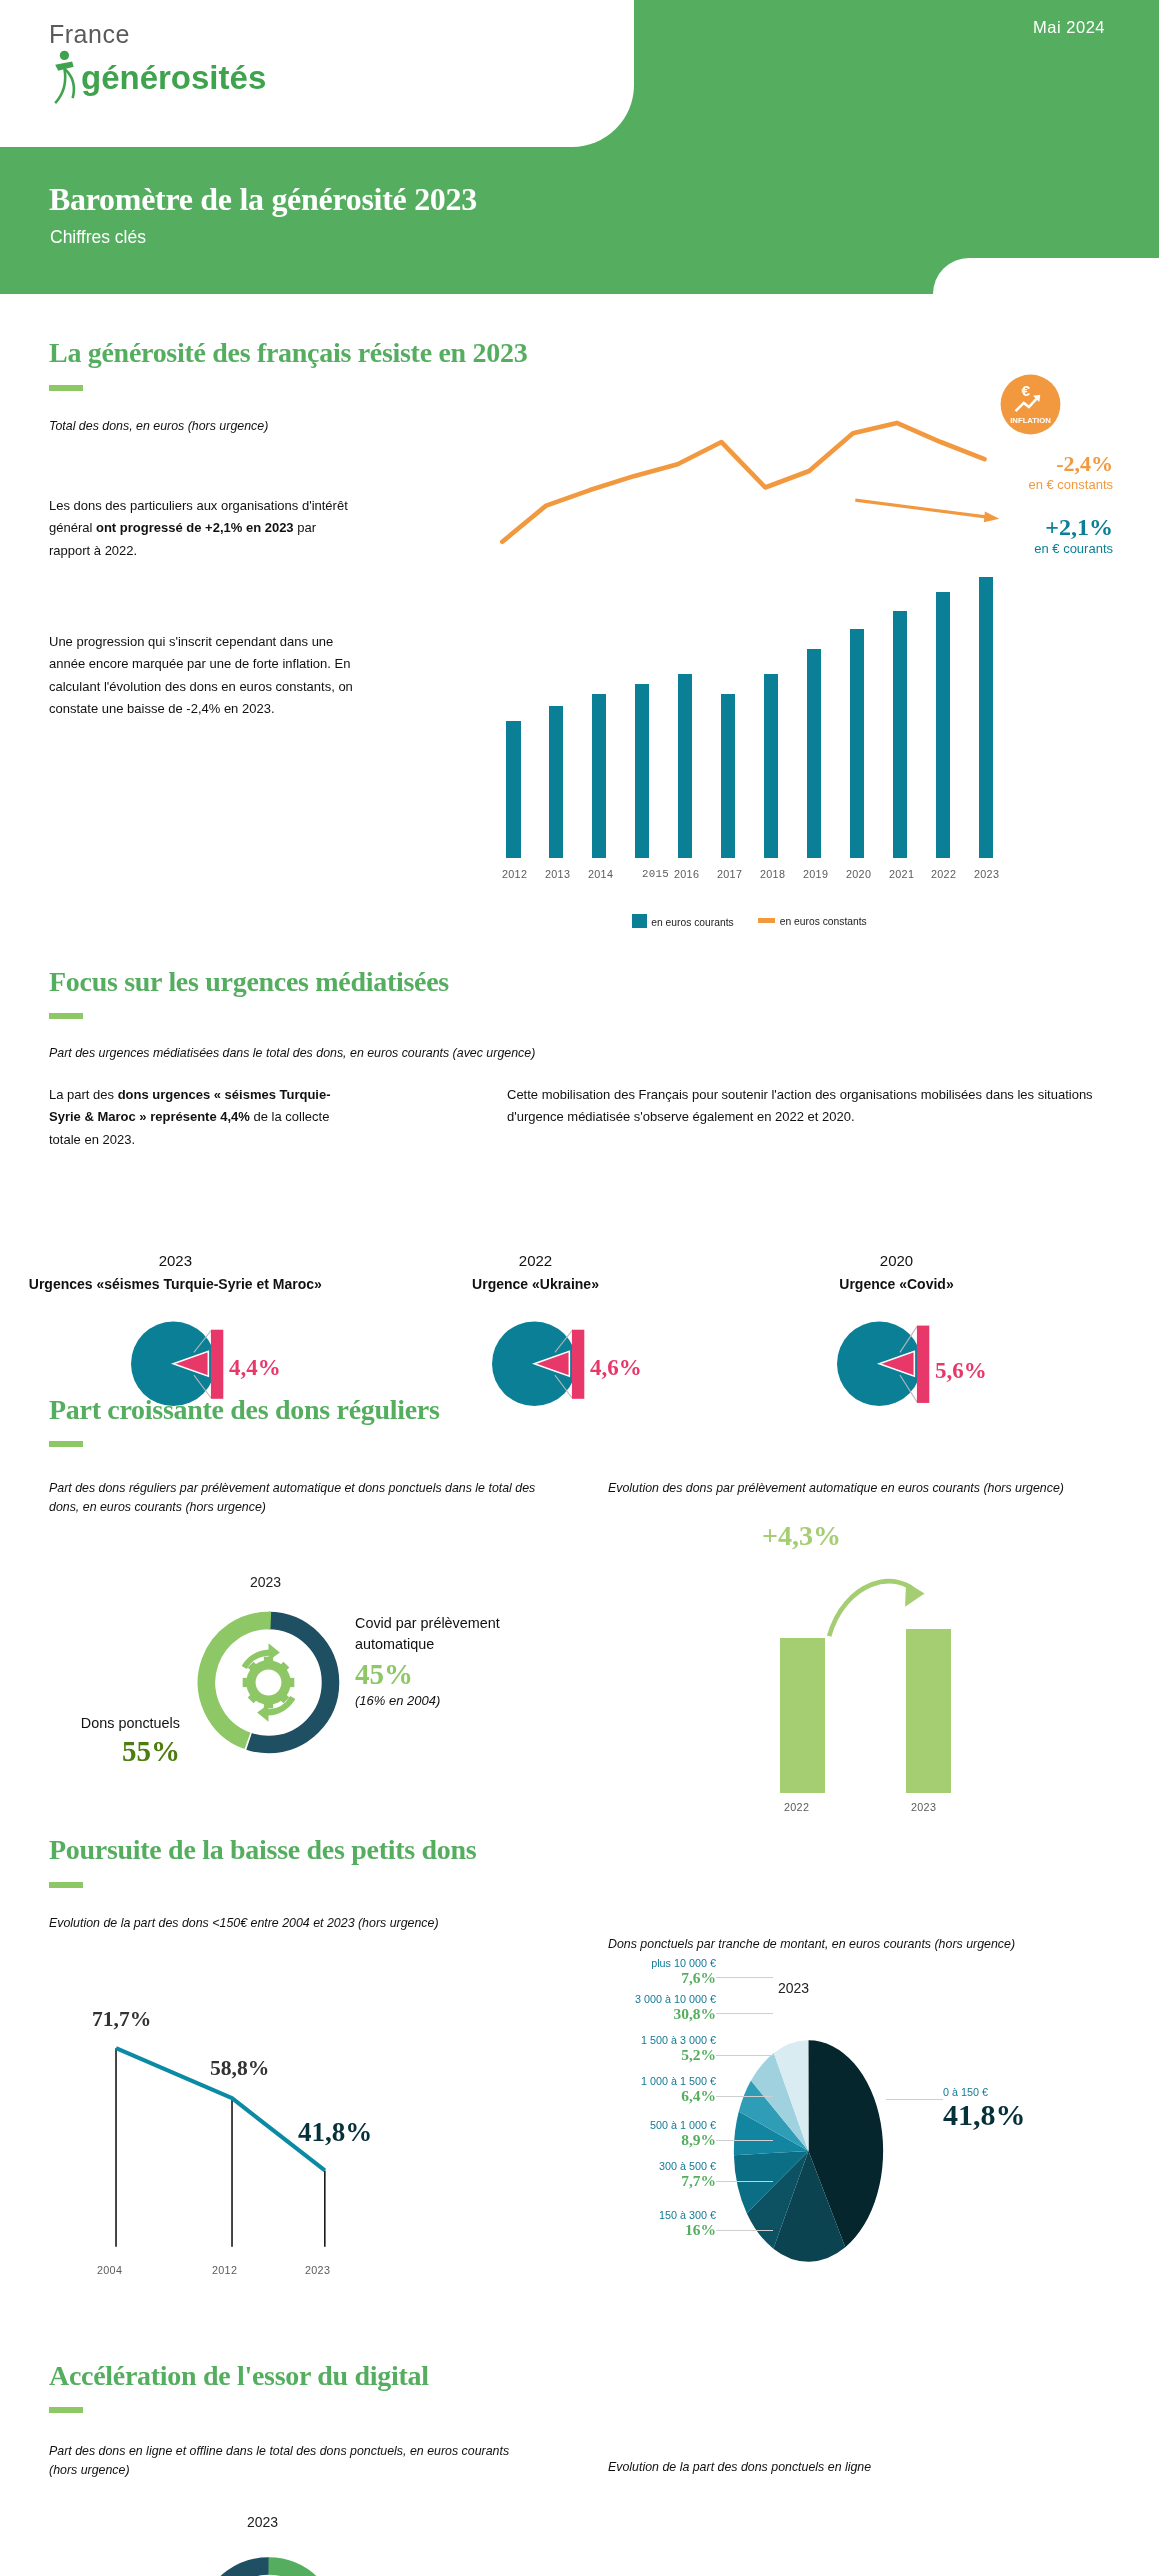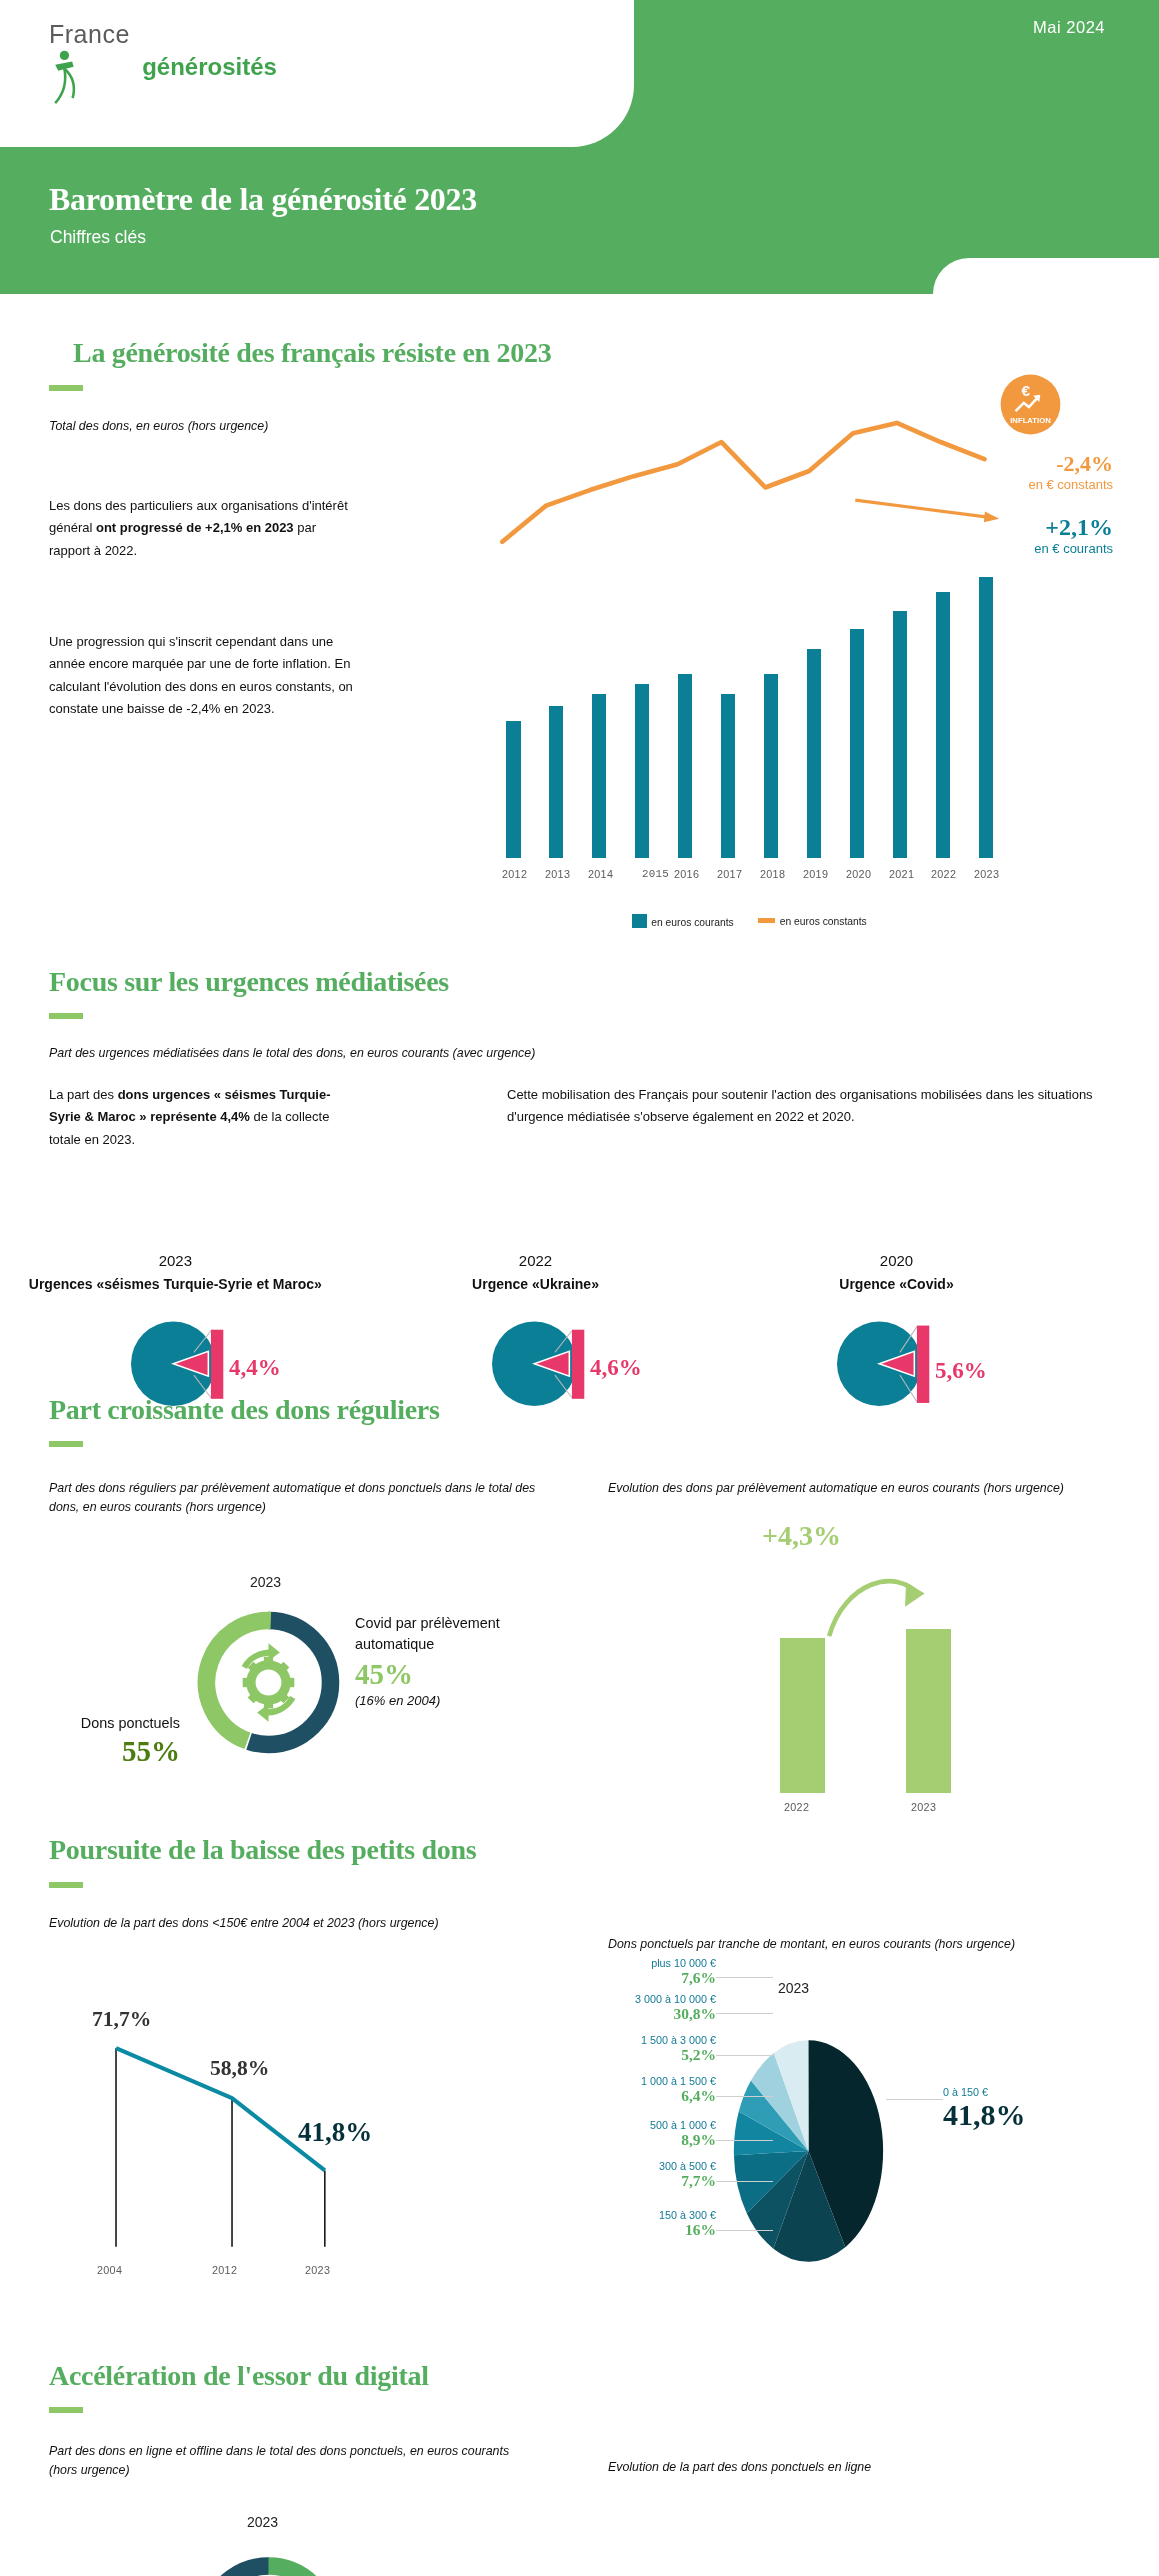--- a/index.html
+++ b/index.html
@@ -10,21 +10,21 @@
     color:#1b1b1b; overflow:hidden;
   }
   .serif { font-family:"Liberation Serif", serif; }
 
   
   #header { position:absolute; left:0; top:0; width:1159px; height:294px; background:#55ae5f; }
   #header-white { position:absolute; left:0; top:0; width:634px; height:147px; background:#fff;
                   border-bottom-right-radius:62px; }
   #logo { position:absolute; left:49px; top:21.6px; width:289px; }
   .logo-france { font-size:25px; color:#5b5b5b; letter-spacing:0.5px; line-height:1; }
-  .logo-gen { font-size:24px; color:#3fa34d; font-weight:bold; line-height:1; margin-top:8px; margin-left:32px;text-align:center;}
+  .logo-gen { font-size:33px; color:#3fa34d; font-weight:bold; line-height:1; margin-top:14px; margin-left:32px;}
   #logo-mark { position:absolute; left:0px; top:27px; width:36px; height:57px; }
   #date { position:absolute; right:54px; top:18px; font-size:16.5px; color:#fff; letter-spacing:0.5px; }
   #header-title { position:absolute; left:49px; top:181px; font-size:32px; font-weight:bold; color:#fff;
                   font-family:"Liberation Serif", serif; letter-spacing:-0.3px;}
   #header-sub { position:absolute; left:50px; top:227px; font-size:17.5px; color:#fff; }
   #header-curve { position:absolute; left:933px; top:258px; width:227px; height:36px; background:#fff;
                   border-top-left-radius:46px; }
 
   
   .section-title { font-family:"Liberation Serif", serif; font-weight:bold; color:#55ae5f;
@@ -77,21 +77,21 @@
     <div class="logo-france">France</div>
     <div class="logo-gen">générosités</div>
   </div>
 
   <div id="date">Mai 2024</div>
   <div id="header-title">Baromètre de la générosité 2023</div>
   <div id="header-sub">Chiffres clés</div>
   <div id="header-curve"></div>
 </div>
 
-<div class="abs section-title" style="left:49px; top:337px;margin-left:24px;">La générosité des français résiste en 2023</div>
+<div class="abs section-title" style="left:49px; top:337px;">La générosité des français résiste en 2023</div>
 <div class="abs rule" style="left:49px; top:385px;"></div>
 <div class="abs caption" style="left:49px; top:417px;">Total des dons, en euros (hors urgence)</div>
 
 <div class="abs" style="left:997px; top:371px;">
   <svg width="67" height="67" viewBox="0 0 130 130">
     <circle cx="65" cy="65" r="58" fill="#f2983e"></circle>
     <text x="56" y="48" font-family="Liberation Sans, sans-serif" font-size="30" font-weight="bold" fill="#fff" text-anchor="middle">€</text>
     <path d="M36 78 L52 62 L62 70 L80 50" stroke="#fff" stroke-width="5" fill="none"></path>
     <path d="M70 48 L84 46 L82 60 Z" fill="#fff"></path>
     <text x="65" y="100" font-family="Liberation Sans, sans-serif" font-size="15" font-weight="bold" fill="#fff" text-anchor="middle">INFLATION</text>

